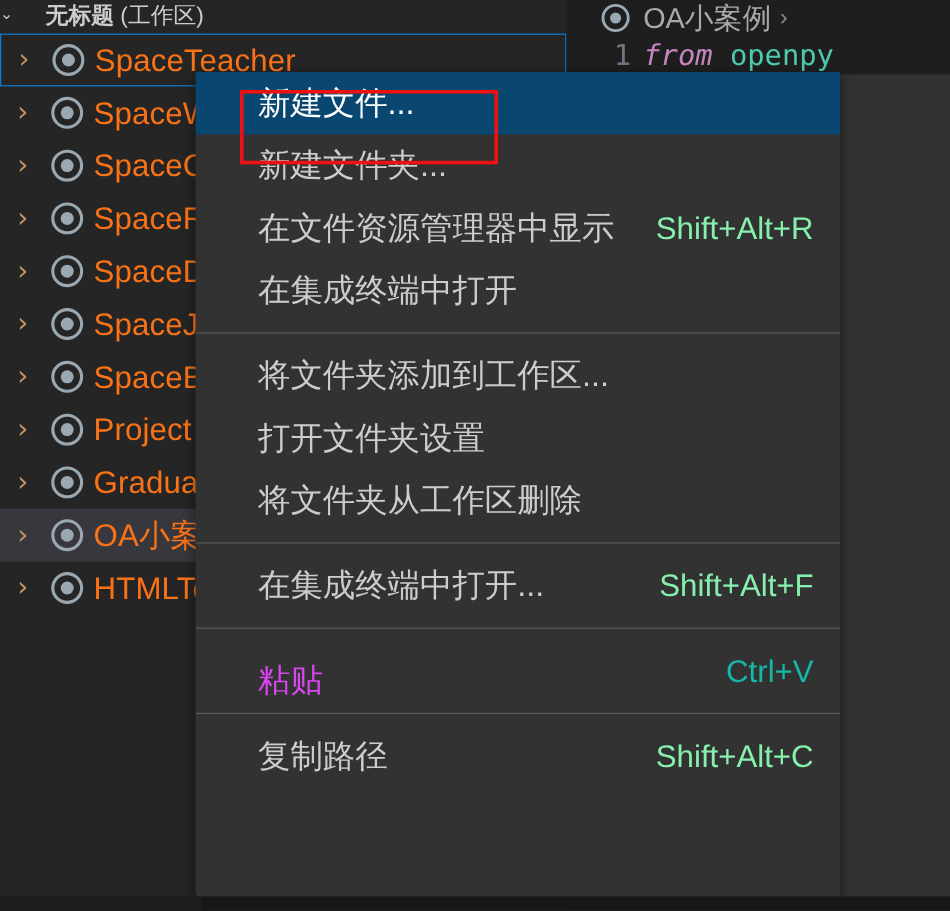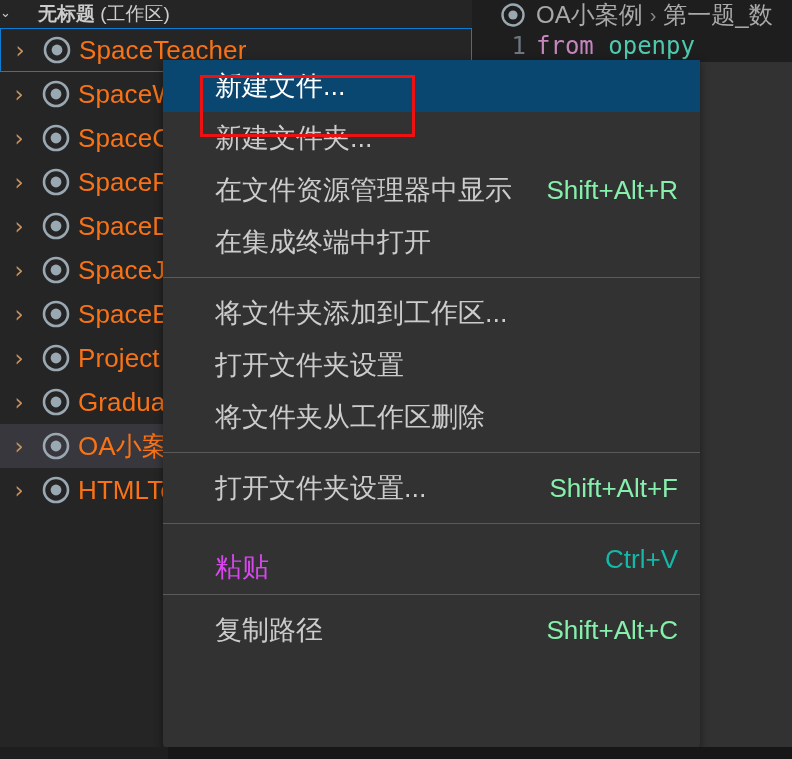--- a/index.html
+++ b/index.html
@@ -150,21 +150,21 @@
     overflow: hidden;
   }
   #code-area .gutter {
     width: 64px;
     flex: 0 0 64px;
     text-align: right;
     color: #6e7681;
     padding-right: 10px;
     box-sizing: border-box;
   }
-  #code-area .kw { color: #c586c0; }
+  #code-area .kw { color: #c586c0; font-style: italic; }
   #code-area .mod { color: #4ec9b0; }
   #editor-body {
     position: absolute;
     left: 0; top: 62px;
     width: 320px;
     bottom: 0;
     background: #323233;
   }
 
   
@@ -381,21 +381,20 @@
   <div id="editor">
     <div id="breadcrumb">
       <span class="bc-icon">
         <svg width="26" height="26" viewBox="0 0 26 26">
           <circle cx="13" cy="13" r="10.5" fill="none" stroke="#9aa8b2" stroke-width="2.4"></circle>
           <circle cx="13" cy="13" r="4.6" fill="#9aa8b2"></circle>
         </svg>
       </span>
       <span class="bc-text">OA小案例</span>
       <span class="bc-sep">›</span>
-      <span class="bc-text">第一题_数</span>
     </div>
 
     <div id="code-area">
       <span class="gutter">1</span>
       <span class="kw">from</span>
       <span>&nbsp;</span>
       <span class="mod">openpy</span>
     </div>
 
     <div id="editor-body"></div>
@@ -425,21 +424,21 @@
         <div class="menu-item">
           <div class="mi-label">打开文件夹设置</div>
         </div>
         <div class="menu-item">
           <div class="mi-label">将文件夹从工作区删除</div>
         </div>
       </div>
       <div class="menu-sep"></div>
       <div class="menu-group">
         <div class="menu-item">
-          <div class="mi-label">打开文件夹设置...</div>
+          <div class="mi-label">在集成终端中打开...</div>
           <div class="mi-key">Shift+Alt+F</div>
         </div>
       </div>
       <div class="menu-sep"></div>
       <div class="menu-group">
         <div class="menu-item disabled">
           <div class="mi-label">粘贴</div>
           <div class="mi-key">Ctrl+V</div>
         </div>
       </div>

